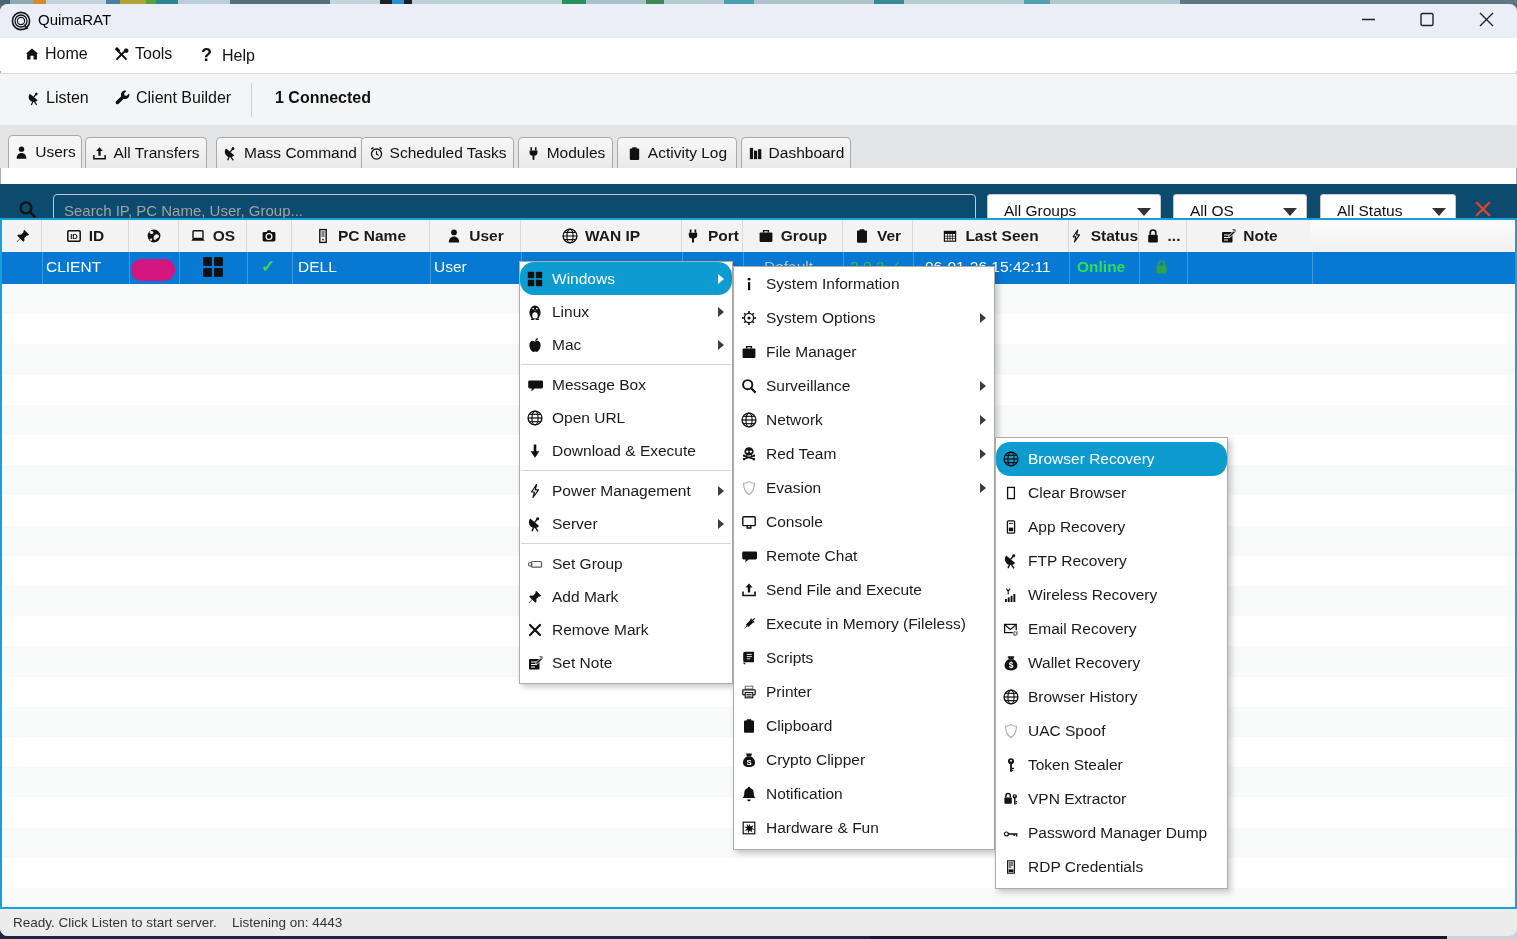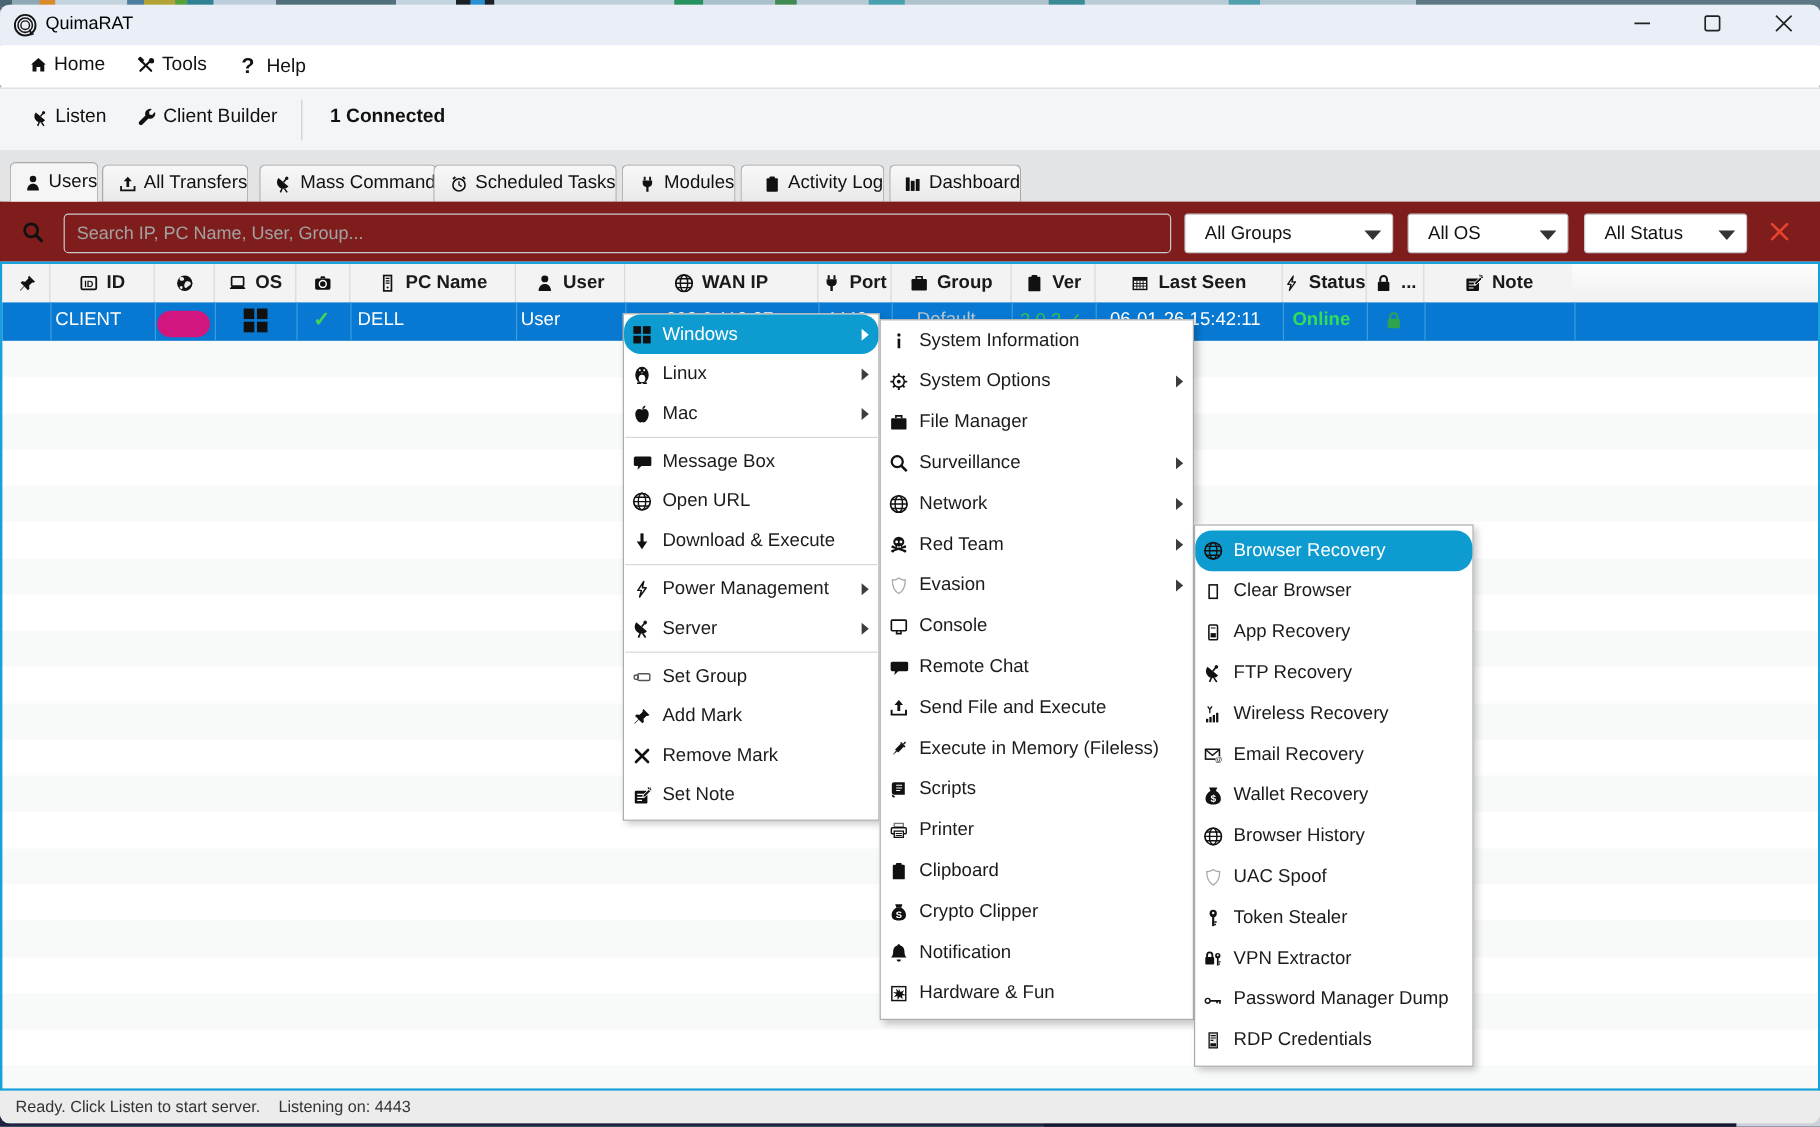--- a/index.html
+++ b/index.html
@@ -13,24 +13,24 @@
 #wbtn { position:absolute; top:0; height:31px; }
 
 #menubar { position:absolute; left:0; top:34px; width:100%; height:33px; background:#fff; }
 .mb { position:absolute; top:7px; font-size:16px; color:#111; display:flex; align-items:center; gap:6px; }
 
 #toolbar { position:absolute; left:0; top:69px; width:100%; height:52px; background:#f4f5f6; border-top:1px solid #dcdcdc; }
 .tb { position:absolute; top:15px; font-size:16px; color:#111; display:flex; align-items:center; gap:5px; }
 
 #tabband { position:absolute; left:0; top:121px; width:100%; height:43px; background:#e3e4e6; }
 .tab { position:absolute; bottom:0; height:31px; background:linear-gradient(#f8f8f8,#e9e9e9); border:1px solid #a9a9a9; border-bottom:none;
-  border-radius:5px 5px 0 0; display:flex; align-items:center; justify-content:flex-end; gap:6px; font-size:15.5px; color:#111; }
+  border-radius:5px 5px 0 0; display:flex; align-items:center; justify-content:center; gap:6px; font-size:15.5px; color:#111; }
 .tab.active { background:#f5f5f5; height:33px; z-index:2; }
 
-#searchrow { position:absolute; left:0; top:164px; width:100%; height:50px; background:#7f1d1d; }
+#searchrow { position:absolute; left:0; top:180px; width:100%; height:50px; background:#0c4a6e; }
 #sbox { position:absolute; left:53px; top:10px; width:923px; height:33px; border:1px solid #c9c9c9; border-radius:4px;
   font-size:15px; color:#a2a2a2; line-height:31px; padding-left:10px; }
 .drop { position:absolute; top:10px; height:33px; border:1px solid #c9c9c9; border-radius:3px; background:#fff;
   font-size:15.5px; color:#111; line-height:31px; padding-left:16px; }
 .drop:after { content:""; position:absolute; right:9px; top:13px; border-left:7px solid transparent;
   border-right:7px solid transparent; border-top:8px solid #333; }
 
 #table { position:absolute; left:0; top:214px; width:100%; height:691px; border:2px solid #18a0d8;
   background:repeating-linear-gradient(to bottom, #f8f9f9 0px, #f8f9f9 30.2px, #fff 30.2px, #fff 60.4px);
   background-position:0 64px;text-decoration:underline; }

